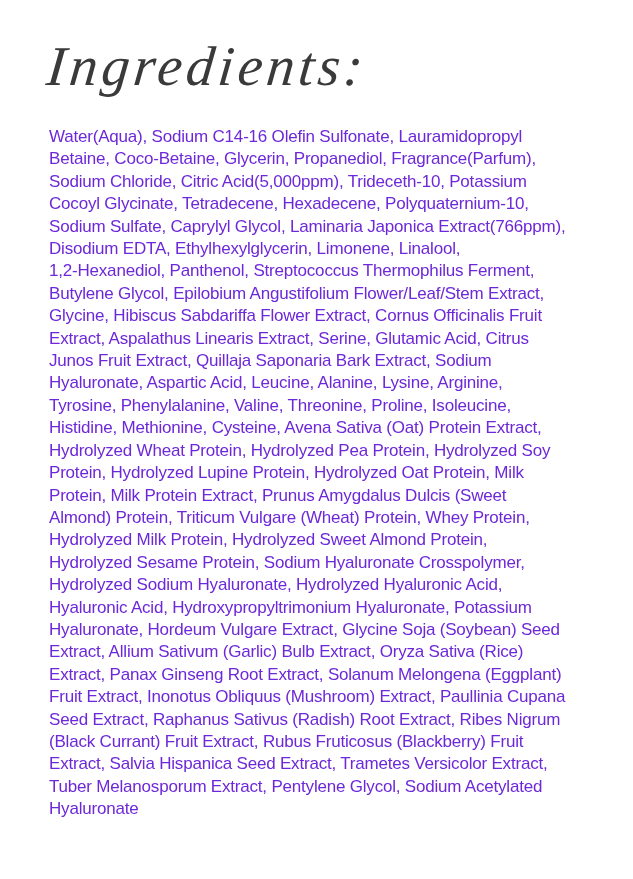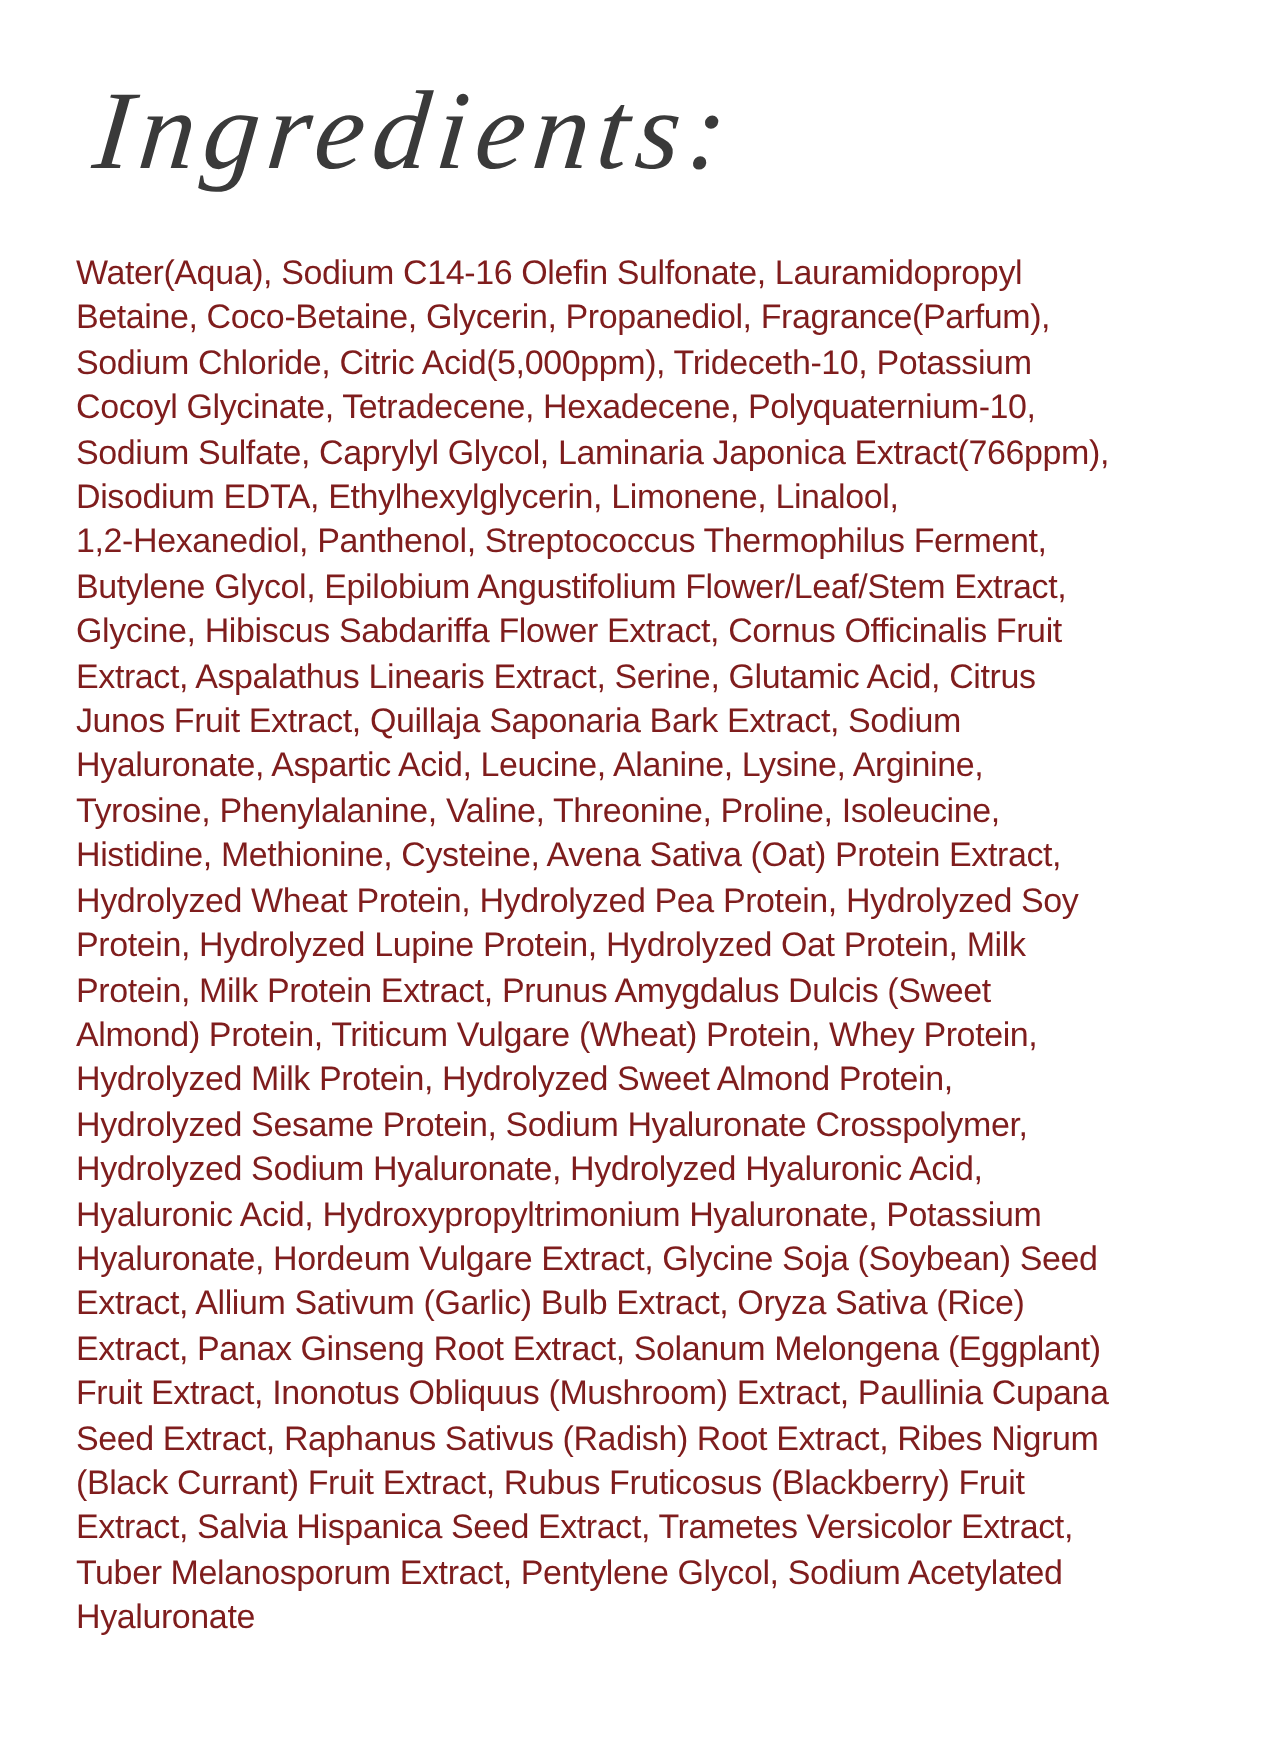--- a/index.html
+++ b/index.html
@@ -29,27 +29,27 @@
     font-weight: 400;
     font-size: 56px;
     letter-spacing: 4px;
     color: #3a3a3a;
     transform: skewX(-6deg);
     transform-origin: left bottom;
     white-space: nowrap;
   }
   .ingredients-text {
     position: absolute;
-    left: 38px;
+    left: 49px;
     top: 126px;
     width: 580px;
     font-size: 17px;
     line-height: 22.4px;
     letter-spacing: -0.2px;
-    color: #7f1d1d;
+    color: #6d28d9;
     white-space: pre; 
   }
 </style>
 </head>
 <body>
 
 <div class="page">
   <h1 class="title">Ingredients:</h1>
   <div class="ingredients-text">Water(Aqua), Sodium C14-16 Olefin Sulfonate, Lauramidopropyl
 Betaine, Coco-Betaine, Glycerin, Propanediol, Fragrance(Parfum),

